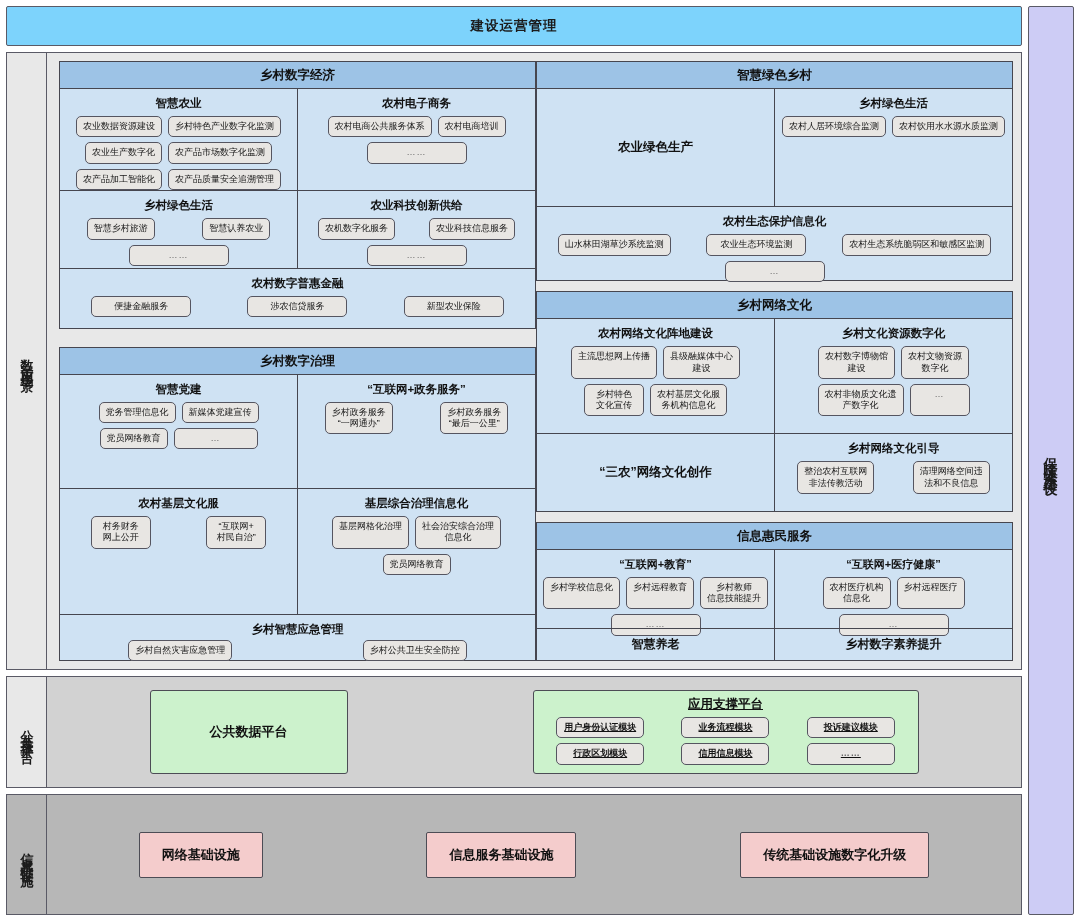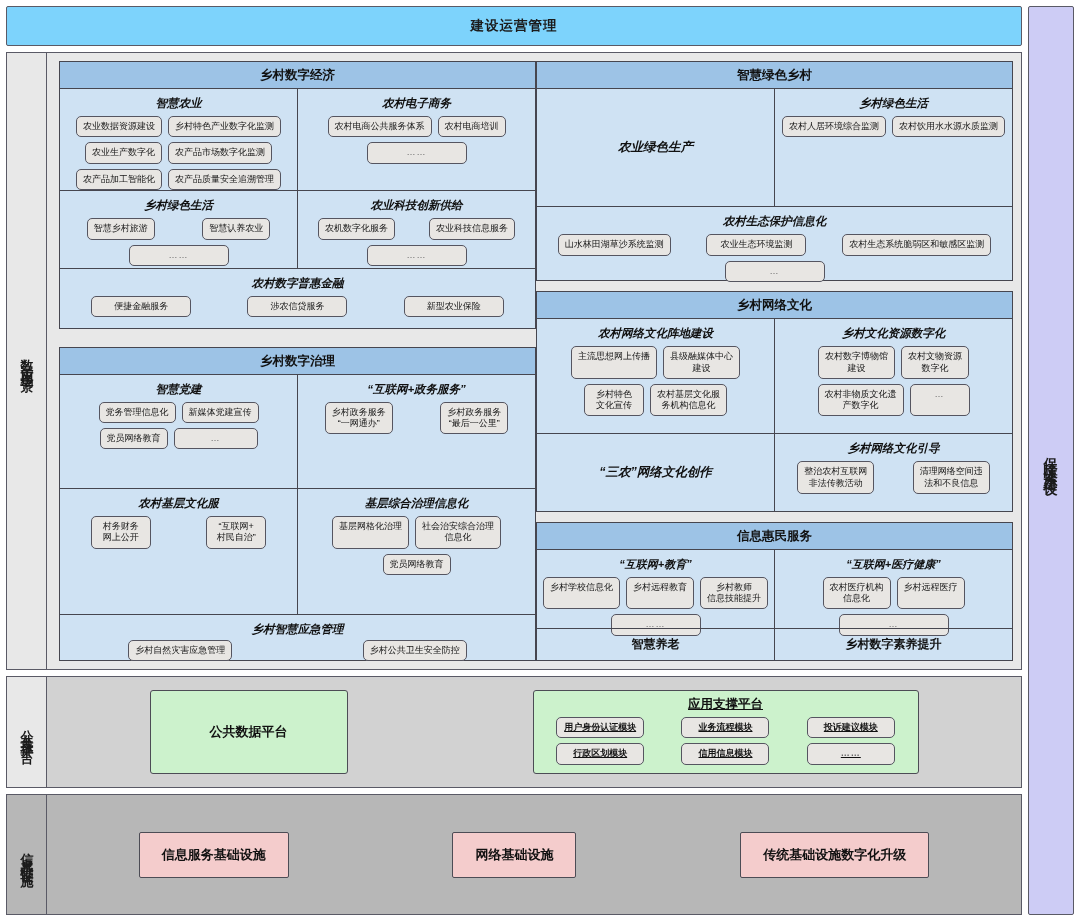--- a/index.html
+++ b/index.html
@@ -117,21 +117,20 @@
     flex-direction: column;
     min-width: 0;
   }
   .cell + .cell { border-left: 1.6px solid #46464f; }
   .cell-title {
     text-align: center;
     font-size: 11.5px;
     font-weight: bold;
     color: #111;
     margin: 2px 0 5px;
-    font-style: italic;
   }
   .cell-title.center-only { margin: auto 0; font-size: 12.5px; }
   .chips { display: flex; flex-wrap: wrap; gap: 5px 6px; justify-content: center; align-content: flex-start; }
   .chips.spread { justify-content: space-around; }
   .chip {
     background: #E8E6E3;
     border: 1.3px solid #555560;
     border-radius: 5px;
     font-size: 9px;
     color: #161616;
@@ -457,22 +456,22 @@
           </div>
         </div>
       </div>
     </div>
 
     <div class="band band-infra">
       <div class="band-label">
         <span class="vtext">信息基础设施</span>
       </div>
       <div class="band-body">
+        <div class="pink-box">网络基础设施</div>
         <div class="pink-box">信息服务基础设施</div>
-        <div class="pink-box">网络基础设施</div>
         <div class="pink-box">传统基础设施数字化升级</div>
       </div>
     </div>
 
   </div>
 
   <div class="right-banner">
     <span class="vtext">保障体系建设</span>
   </div>
 

